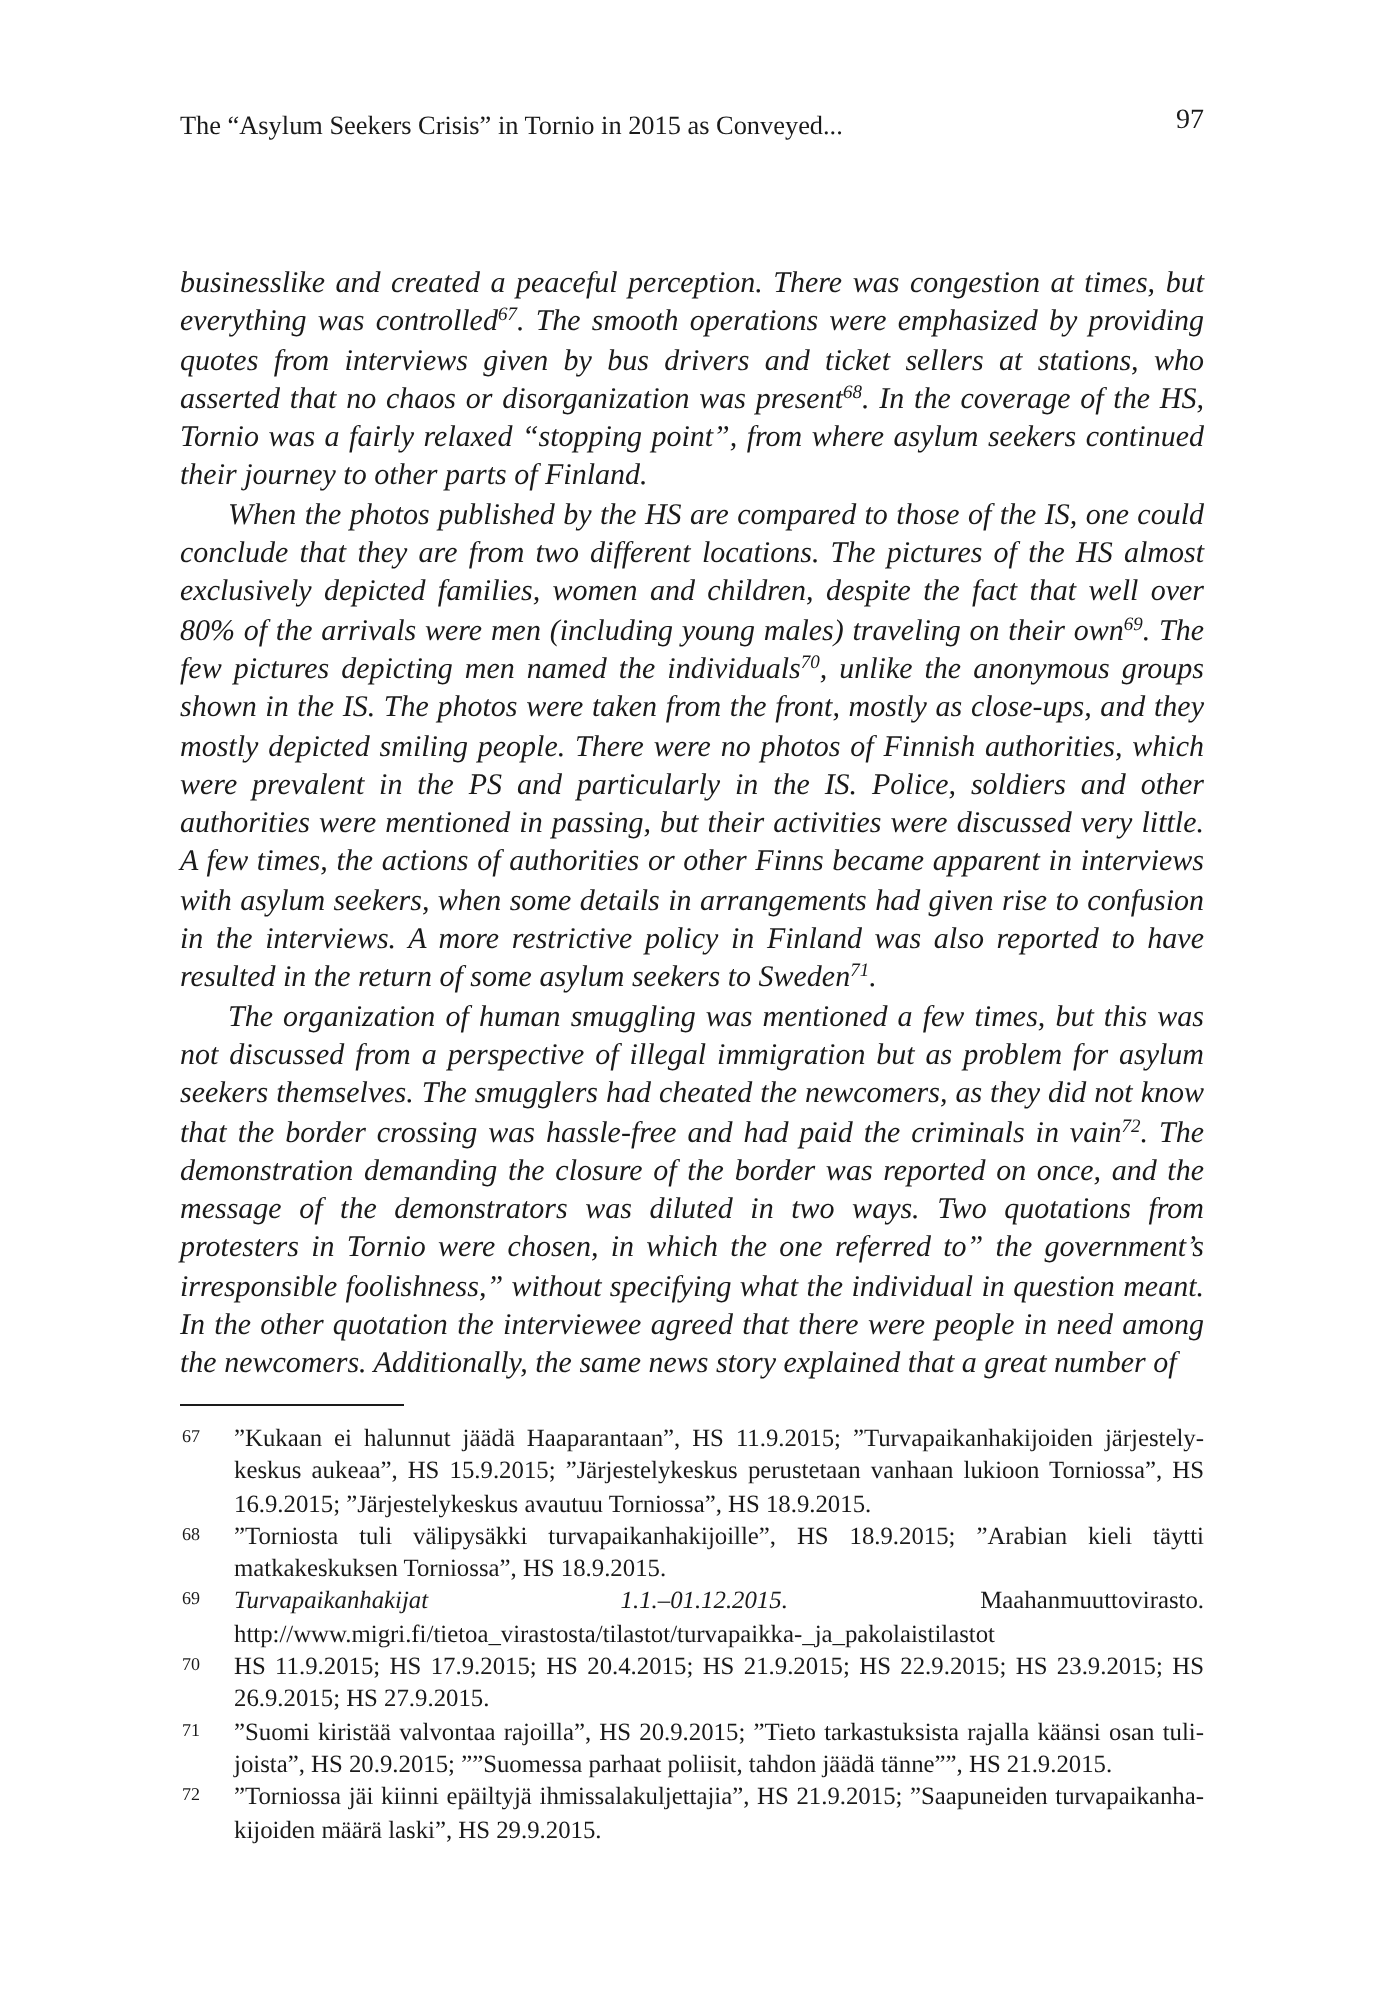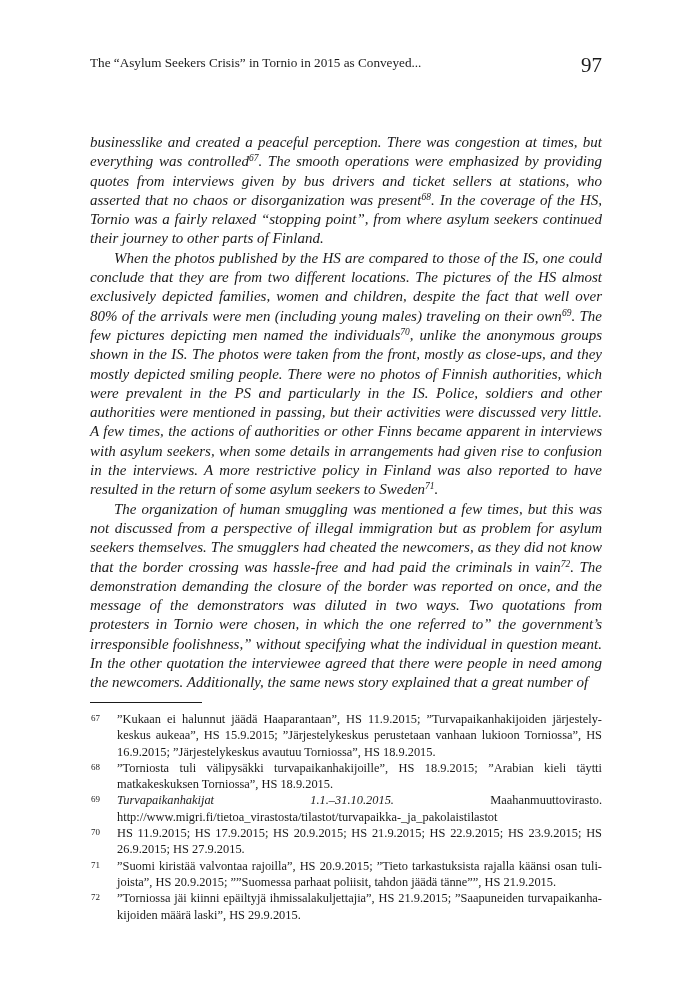--- a/index.html
+++ b/index.html
@@ -18,21 +18,21 @@
   .running-header {
     position: absolute;
     left: 90px; width: 512px; top: 55px;
     font-size: 13.2px;
     text-align: left;
     white-space: nowrap;
   }
   .page-number {
     position: absolute;
     right: 0; top: -2.5px;
-    font-size: 21px;
+    font-size: 14px;
   }
   .body-text {
     position: absolute;
     left: 90px; width: 512px; top: 133px;
     font-size: 15px;
     line-height: 19.3px;
     font-style: italic;
   }
   .para { margin: 0; text-align: justify; }
   .para.indent { text-indent: 24px; }
@@ -90,25 +90,25 @@
       <div class="footnote">
         <span class="fn-num">67</span>
         <div class="fn-text"><span>”Kukaan ei halunnut jäädä Haaparantaan”, HS 11.9.2015; ”Turvapaikanhakijoiden järjestely­keskus aukeaa”, HS 15.9.2015; ”Järjestelykeskus perustetaan vanhaan lukioon Torniossa”, HS 16.9.2015; ”Järjestelykeskus avautuu Torniossa”, HS 18.9.2015.</span></div>
       </div>
       <div class="footnote">
         <span class="fn-num">68</span>
         <div class="fn-text"><span>”Torniosta tuli välipysäkki turvapaikanhakijoille”, HS 18.9.2015; ”Arabian kieli täytti matkakeskuksen Torniossa”, HS 18.9.2015.</span></div>
       </div>
       <div class="footnote">
         <span class="fn-num">69</span>
-        <div class="fn-text"><em>Turvapaikanhakijat 1.1.–31.10.2015.</em><span> Maahanmuuttovirasto. http://www.migri.fi/tietoa_virastosta/​tilastot/turvapaikka-_ja_pakolaistilastot</span></div>
+        <div class="fn-text"><em>Turvapaikanhakijat 1.1.–01.12.2015.</em><span> Maahanmuuttovirasto. http://www.migri.fi/tietoa_virastosta/​tilastot/turvapaikka-_ja_pakolaistilastot</span></div>
       </div>
       <div class="footnote">
         <span class="fn-num">70</span>
-        <div class="fn-text"><span>HS 11.9.2015; HS 17.9.2015; HS 20.9.2015; HS 21.9.2015; HS 22.9.2015; HS 23.9.2015; HS 26.9.2015; HS 27.9.2015.</span></div>
+        <div class="fn-text"><span>HS 11.9.2015; HS 17.9.2015; HS 20.4.2015; HS 21.9.2015; HS 22.9.2015; HS 23.9.2015; HS 26.9.2015; HS 27.9.2015.</span></div>
       </div>
       <div class="footnote">
         <span class="fn-num">71</span>
         <div class="fn-text"><span>”Suomi kiristää valvontaa rajoilla”, HS 20.9.2015; ”Tieto tarkastuksista rajalla käänsi osan tuli­joista”, HS 20.9.2015; ””Suomessa parhaat poliisit, tahdon jäädä tänne””, HS 21.9.2015.</span></div>
       </div>
       <div class="footnote">
         <span class="fn-num">72</span>
         <div class="fn-text"><span>”Torniossa jäi kiinni epäiltyjä ihmissalakuljettajia”, HS 21.9.2015; ”Saapuneiden turvapaikanha­kijoiden määrä laski”, HS 29.9.2015.</span></div>
       </div>
     </div>

